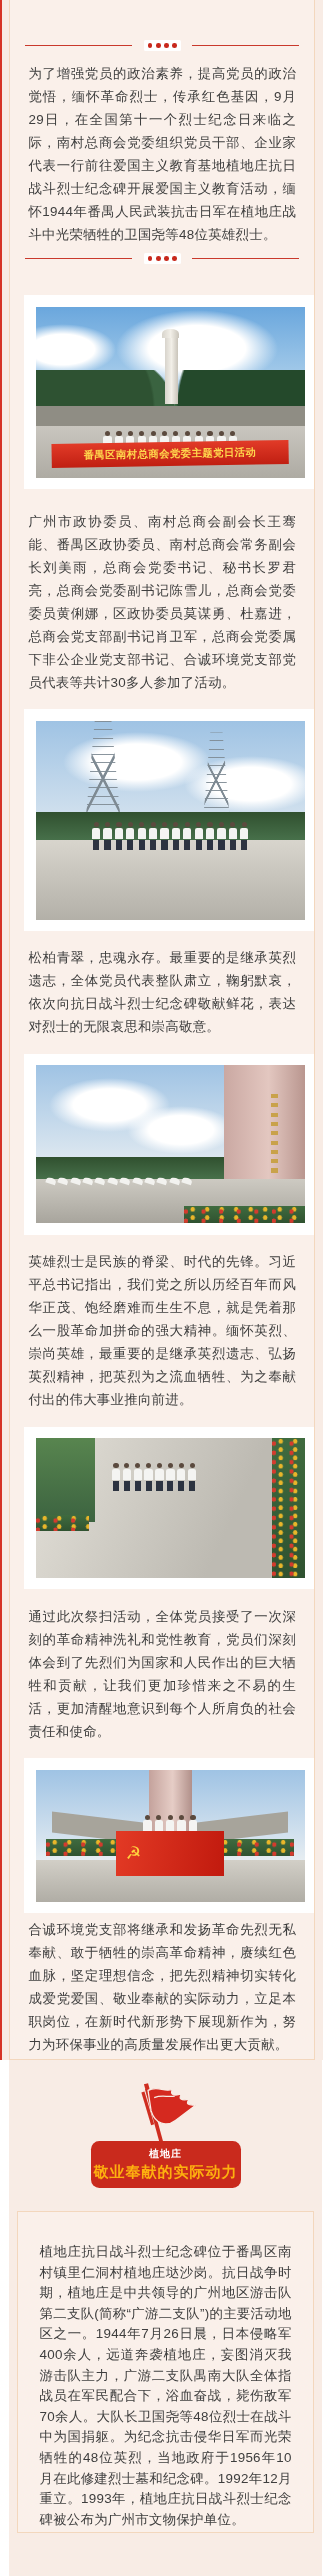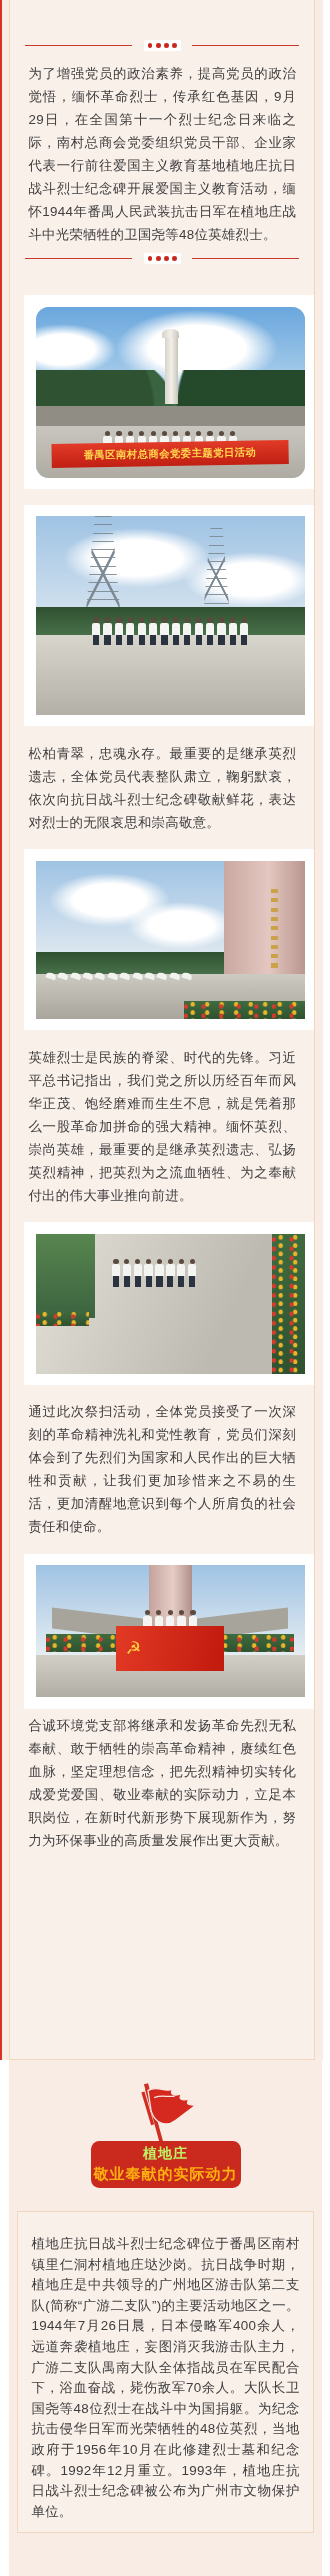--- a/index.html
+++ b/index.html
@@ -33,21 +33,21 @@
   }
   .p1{margin-top:10.3px;}
   .p3,.p4,.p5{margin-top:15.5px;}
   .p6{margin-top:5px;}
   
   .frame{
     width:292px;box-sizing:border-box;background:#ffffff;padding:11.4px;margin-top:15.5px;
   }
   .f1{margin-top:31px;}.f2{margin-top:15.5px;}
   .shot{position:relative;width:269px;overflow:hidden;background:#9db6c6;}
-  .s1{height:171px;border-radius:13px;}.s2{height:199px;}.s3{height:158px;}.s4{height:140px;}.s5{height:132px;}
+  .s1{height:171px;}.s2{height:199px;}.s3{height:158px;}.s4{height:140px;}.s5{height:132px;}
   .sky{position:absolute;inset:0;background:linear-gradient(#6aa7dd,#b9d7ee 55%,#dfeaf2);}
   .sky2{position:absolute;inset:0;background:linear-gradient(#9fc3e4,#e8eef2 70%,#f0f1ee);}
   .cloud{position:absolute;background:radial-gradient(closest-side,#ffffff 60%,rgba(255,255,255,0));border-radius:50%;}
   .trees{position:absolute;bottom:35%;left:0;right:0;height:28%;
     background:radial-gradient(circle at 8% 80%,#2e5232 0 38%,rgba(0,0,0,0) 39%),
                radial-gradient(circle at 30% 95%,#3a6340 0 30%,rgba(0,0,0,0) 31%),
                radial-gradient(circle at 92% 75%,#24492b 0 42%,rgba(0,0,0,0) 43%),
                radial-gradient(circle at 70% 98%,#3c6a42 0 26%,rgba(0,0,0,0) 27%);}
   .wall{position:absolute;left:0;right:0;height:18%;bottom:24%;background:#8f8d84;}
   .obelisk{position:absolute;background:linear-gradient(90deg,#d8d4cc,#f2efe8 50%,#c9c4ba);}
@@ -85,30 +85,30 @@
   .wingwall{position:absolute;top:36%;height:16%;width:34%;background:#a7a49b;}
   
   .sec2{width:330px;height:151px;background:#ffffff;}
   .sec2-in{margin:0 7.7px 0 8.8px;height:100%;background:#f8ece5;position:relative;overflow:hidden;}
   .flagicon{position:absolute;left:50%;top:22px;transform:translateX(-54%);width:77px;height:65px;}
   .badge{
     position:absolute;left:50%;top:81px;transform:translateX(-50%);
     width:150px;height:47px;background:#c92a1d;border-radius:8.3px;
     display:flex;flex-direction:column;align-items:center;justify-content:center;gap:2.1px;
   }
-  .badge .l1{color:#bef264;font-size:14px;font-weight:bold;letter-spacing:1px;text-align:right;}
+  .badge .l1{color:#ffffff;font-size:10px;font-weight:bold;letter-spacing:1px;text-align:right;}
   .badge .l2{color:#fdb00f;font-size:15px;font-weight:bold;letter-spacing:1px;}
   
   .sec3{width:330px;height:365px;background:#ffffff;}
   .sec3-in{margin:0 7.7px 0 8.8px;height:100%;background:#f8ece5;position:relative;}
   .box2{
     position:absolute;left:8.3px;top:0;width:297px;height:322px;box-sizing:border-box;
     border:0.5px solid #f3d7bd;background:#faf0ea;padding:22px 13.4px 0 13.4px;overflow:hidden;
   }
-  .box2 .para{margin:0;line-height:20.6px;}
+  .box2 .para{margin:8px;line-height:20.6px;}
 </style>
 </head>
 <body>
 
 <div class="sec1">
   <div class="red-strip"></div>
   <div class="box1">
     <div class="spacer-top"></div>
 
     <div class="divider">
@@ -192,20 +192,21 @@
             </div>
           <div class="fig">
               <div class="head"></div>
               <div class="shirt"></div>
             </div>
         </div>
         <div class="banner">番禺区南村总商会党委主题党日活动</div>
       </div>
     </div>
 
+    <div class="para">广州市政协委员、南村总商会副会长王骞能、番禺区政协委员、南村总商会常务副会长刘美雨，总商会党委书记、秘书长罗君亮，总商会党委副书记陈雪儿，总商会党委委员黄俐娜，区政协委员莫谋勇、杜嘉进，总商会党支部副书记肖卫军，总商会党委属下非公企业党支部书记、合诚环境党支部党员代表等共计30多人参加了活动。</div>
 
     <div class="frame f2">
       <div class="shot s2">
         <div class="sky2"></div>
         <div class="cloud" style="left:10%;top:6%;width:55%;height:30%;"></div>
         <div class="cloud" style="left:55%;top:18%;width:50%;height:28%;"></div>
         <div class="tower" style="left:18%;top:0;height:58%;"></div>
         <div class="tower" style="left:62%;top:6%;height:48%;width:26px;"></div>
         <div class="hedge" style="bottom:40%;"></div>
         <div class="pave" style="height:40%;background:linear-gradient(#d8d5cd,#b3b0a8);"></div>

